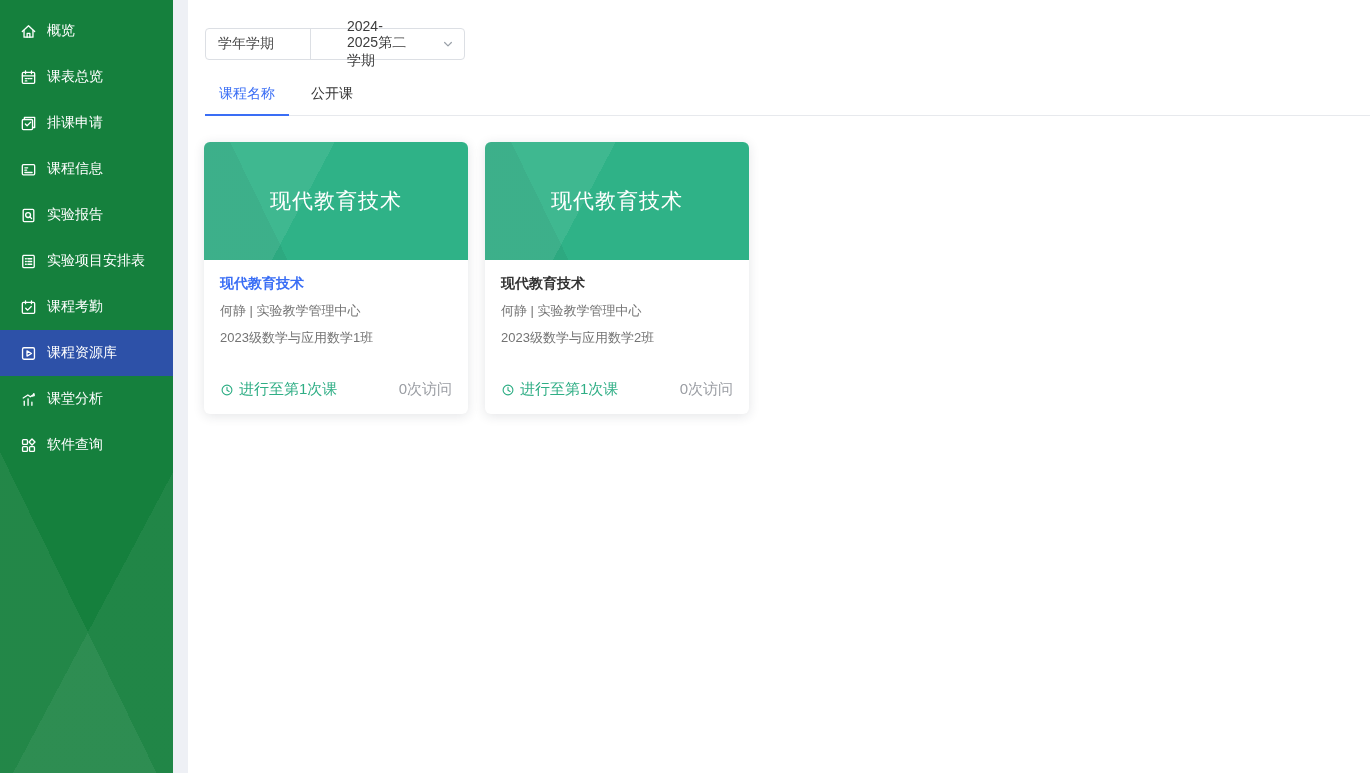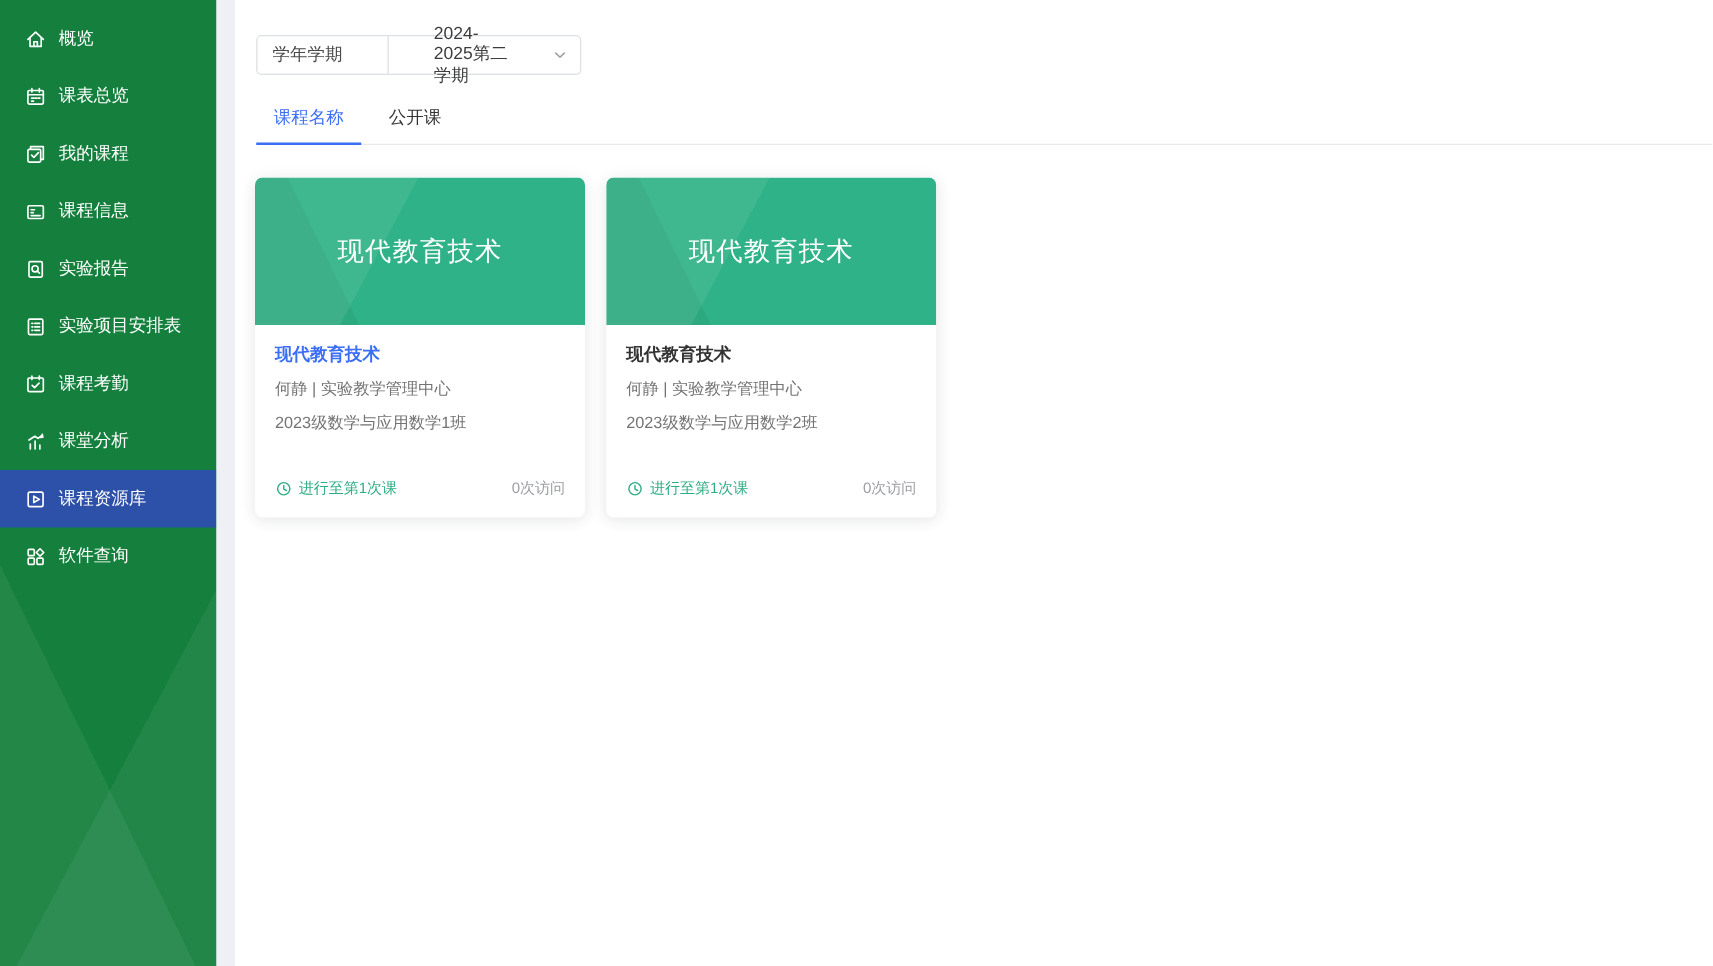--- a/index.html
+++ b/index.html
@@ -88,21 +88,21 @@
     color:#fff; font-size:13px; align-items:center; justify-content:flex-end;
     padding:0 10px;
   }
   .course-card.has-overlay .cover-strip { display:flex; }
   .card-body { padding:13px 16px 0 16px; flex:1; display:flex; flex-direction:column; }
   .card-name { font-size:14px; font-weight:bold; color:#333; line-height:20px; }
   .course-card.highlight .card-name { color:#3A6EF5; }
   .card-meta { font-size:13px; color:#737373; margin-top:9px; line-height:18px; }
   .card-footer {
     margin-top:auto; display:flex; align-items:center; justify-content:space-between;
-    padding:0 0 15px 0; font-size:12px;
+    padding:0 0 15px 0; font-size:15px;
   }
   .progress { color:#2FAE85; display:flex; align-items:center; gap:5px; }
   .progress svg { width:14px; height:14px; stroke:#2FAE85; fill:none; stroke-width:1.3; stroke-linecap:round; stroke-linejoin:round; }
   .visits { color:#9A9DA3; }
 </style>
 </head>
 <body>
 
 <aside class="sidebar" id="sidebar">
   <div class="side-item">
@@ -133,21 +133,21 @@
   </div>
 
   <div class="side-item">
     <span class="side-icon">
         <svg viewBox="0 0 16 16">
           <path d="M4.2 3.8V2.2h9.6v9.6h-1.6"></path>
           <rect x="2.2" y="4.2" width="9.6" height="9.6" rx="1"></rect>
           <path d="M5 8.5l1.7 1.7 3.4-3.5"></path>
         </svg>
       </span>
-    <span class="side-label">我的课程</span>
+    <span class="side-label">排课申请</span>
   </div>
 
   <div class="side-item">
     <span class="side-icon">
         <svg viewBox="0 0 16 16">
           <rect x="2.2" y="3.4" width="11.6" height="9.6" rx="1"></rect>
           <line x1="4.6" y1="6.4" x2="7.2" y2="6.4"></line>
           <line x1="4.6" y1="8.6" x2="6.2" y2="8.6"></line>
           <line x1="4.6" y1="10.8" x2="11.4" y2="10.8"></line>
         </svg>
@@ -186,41 +186,41 @@
         <svg viewBox="0 0 16 16">
           <rect x="2.2" y="3.2" width="11.6" height="10.3" rx="1"></rect>
           <line x1="5.2" y1="1.8" x2="5.2" y2="4.4"></line>
           <line x1="10.8" y1="1.8" x2="10.8" y2="4.4"></line>
           <path d="M5.4 8.7l1.8 1.8 3.4-3.5"></path>
         </svg>
       </span>
     <span class="side-label">课程考勤</span>
   </div>
 
+  <div class="side-item active">
+    <span class="side-icon">
+        <svg viewBox="0 0 16 16">
+          <rect x="2.4" y="2.6" width="11.2" height="10.8" rx="1.3"></rect>
+          <path d="M6.6 5.6v4.8L10.8 8z"></path>
+        </svg>
+      </span>
+    <span class="side-label">课程资源库</span>
+  </div>
+
   <div class="side-item">
     <span class="side-icon">
         <svg viewBox="0 0 16 16">
           <line x1="4" y1="13.4" x2="4" y2="9.6"></line>
           <line x1="7.6" y1="13.4" x2="7.6" y2="7.4"></line>
           <line x1="11.2" y1="13.4" x2="11.2" y2="10.4"></line>
           <path d="M3 6.6 7.4 3.8l2.4 1.6 3.2-2.4"></path>
           <path d="M13 2.4l.4 2-2 .3"></path>
         </svg>
       </span>
     <span class="side-label">课堂分析</span>
-  </div>
-
-  <div class="side-item active">
-    <span class="side-icon">
-        <svg viewBox="0 0 16 16">
-          <rect x="2.4" y="2.6" width="11.2" height="10.8" rx="1.3"></rect>
-          <path d="M6.6 5.6v4.8L10.8 8z"></path>
-        </svg>
-      </span>
-    <span class="side-label">课程资源库</span>
   </div>
 
   <div class="side-item">
     <span class="side-icon">
         <svg viewBox="0 0 16 16">
           <rect x="2.4" y="2.4" width="4.6" height="4.6" rx="0.8"></rect>
           <rect x="2.4" y="9" width="4.6" height="4.6" rx="0.8"></rect>
           <rect x="9" y="9" width="4.6" height="4.6" rx="0.8"></rect>
           <path d="M11.3 1.9l2.8 2.8-2.8 2.8-2.8-2.8z"></path>
         </svg>

